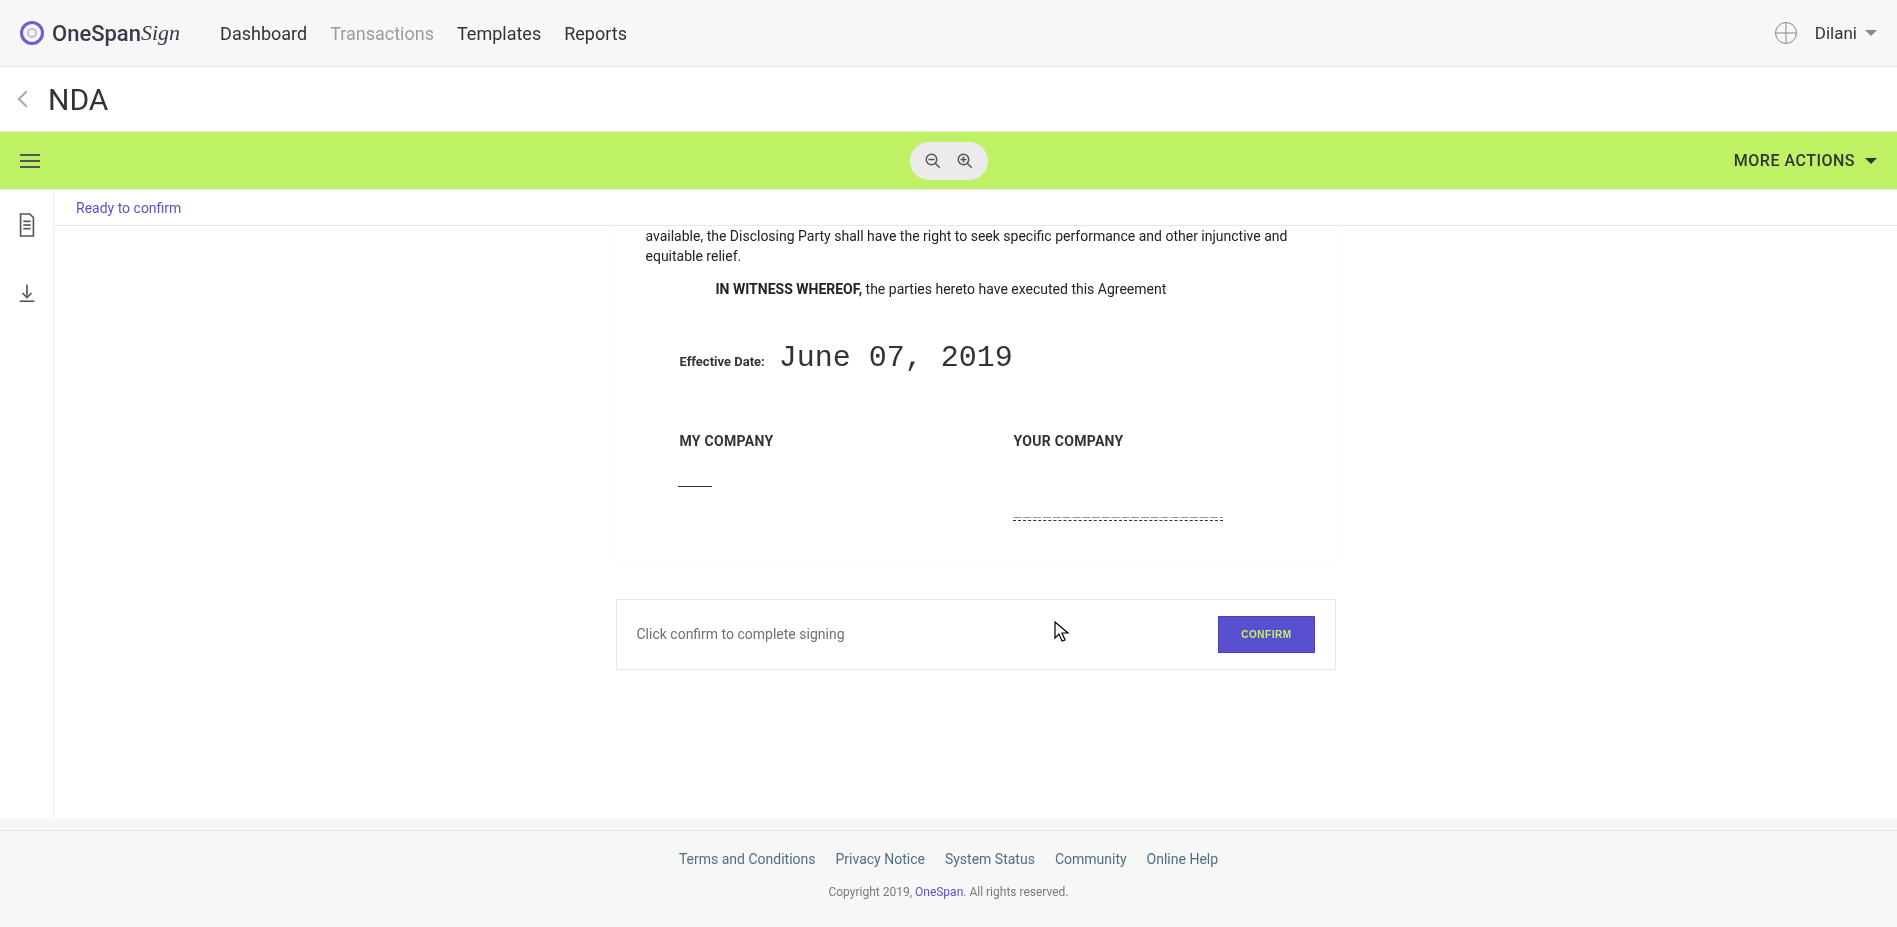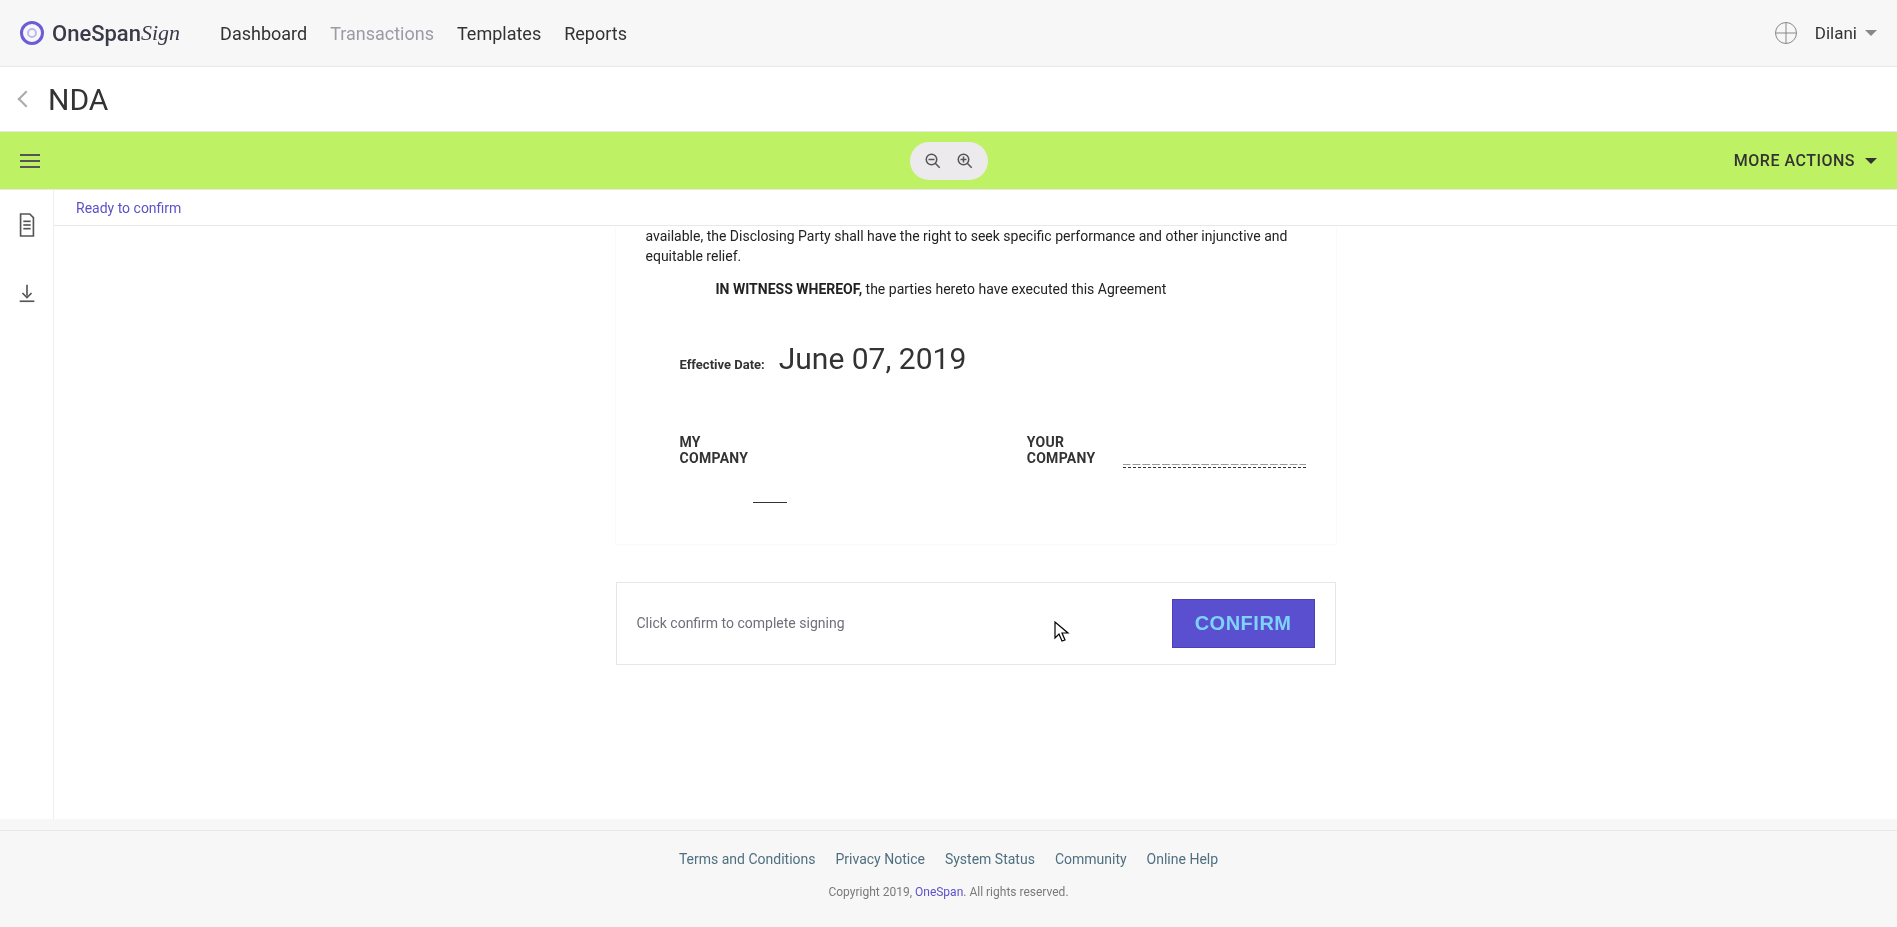--- a/index.html
+++ b/index.html
@@ -47,34 +47,34 @@
 .status-bar { height:36px; display:flex; align-items:center; padding:0 22px; border-bottom:1px solid #e8e8e8; font-size:14px; color:#5b52c9; }
 
 .doc-area { flex:1; overflow:auto; display:flex; justify-content:center; padding-top:0; }
 .document { width:720px; background:#fff; padding:0 0 40px 0; box-shadow:0 0 0 1px rgba(0,0,0,.02); }
 
 .doc-paragraph { font-size:14px; line-height:1.45; color:#222; padding:0 30px; }
 .doc-witness { font-size:14px; text-align:left; padding:14px 30px 0 100px; color:#222;}
 .doc-witness b { font-weight:700; }
 .effective-row { display:flex; align-items:baseline; gap:14px; padding:44px 30px 0 64px; }
 .effective-label { font-size:13px; font-weight:700; }
-.effective-date { font-size:30px; font-weight:400; }
+.effective-date { font-size:30px; font-weight:400;font-family:Liberation Mono, monospace; }
 
 .sig-row { display:flex; padding:58px 30px 0 64px; gap:140px; }
-.sig-col { display:flex; flex-direction:row; }
+.sig-col { display:flex; flex-direction:column; }
 .sig-company { font-size:14px; font-weight:700; letter-spacing:.3px; margin-bottom:38px; }
 .sig-box { border:1.5px solid #1aa99b; padding:4px 10px 6px 10px; width:178px; font-size:13px; position:relative; background:#fff; }
 .sig-box .signed-by { color:#7a7a7a; font-size:12px; display:block; }
 .sig-box .signer-name { color:#222; font-size:14px; }
 .sig-line-ext { display:inline-block; border-bottom:1px solid #333; width:34px; vertical-align:bottom; margin-left:-2px; position:relative; top:-1px;}
 .sig-line { border-bottom:1px dashed #333; width:210px; height:18px; margin-top:16px; letter-spacing:2px; color:#333; overflow:hidden; white-space:nowrap; font-family:monospace;}
 
 .confirm-card { margin:38px auto 12px auto; width:720px; border:1px solid #e6e6ea; background:#fff; display:flex; align-items:center; padding:16px 20px; justify-content:space-between; }
 .confirm-text { font-size:14px; color:#6f6f78; }
-.confirm-btn { background:#5a4fcf; color:#7dd3fc; border:1px solid #4a40b8; padding:12px 22px; font-size:20px; font-weight:600; letter-spacing:.5px; cursor:pointer; }
+.confirm-btn { background:#5a4fcf; color:#bef264; border:1px solid #4a40b8; padding:12px 22px; font-size:10px; font-weight:600; letter-spacing:.5px; cursor:pointer; }
 
 
 .footer { position:absolute; bottom:0; left:0; right:0; border-top:1px solid #e8e8e8; background:#f7f7f8; text-align:center; padding:20px 0 28px 0; }
 .footer-links { display:flex; justify-content:center; gap:20px; margin-bottom:18px; }
 .footer-links a { color:#4f6f7f; font-size:14px; text-decoration:none; cursor:pointer; }
 .copyright { font-size:12px; color:#7a7a7a; }
 .copyright .brand { color:#5b52c9; }
 
 
 .cursor { position:absolute; width:16px; height:22px; pointer-events:none; z-index:9999; }

